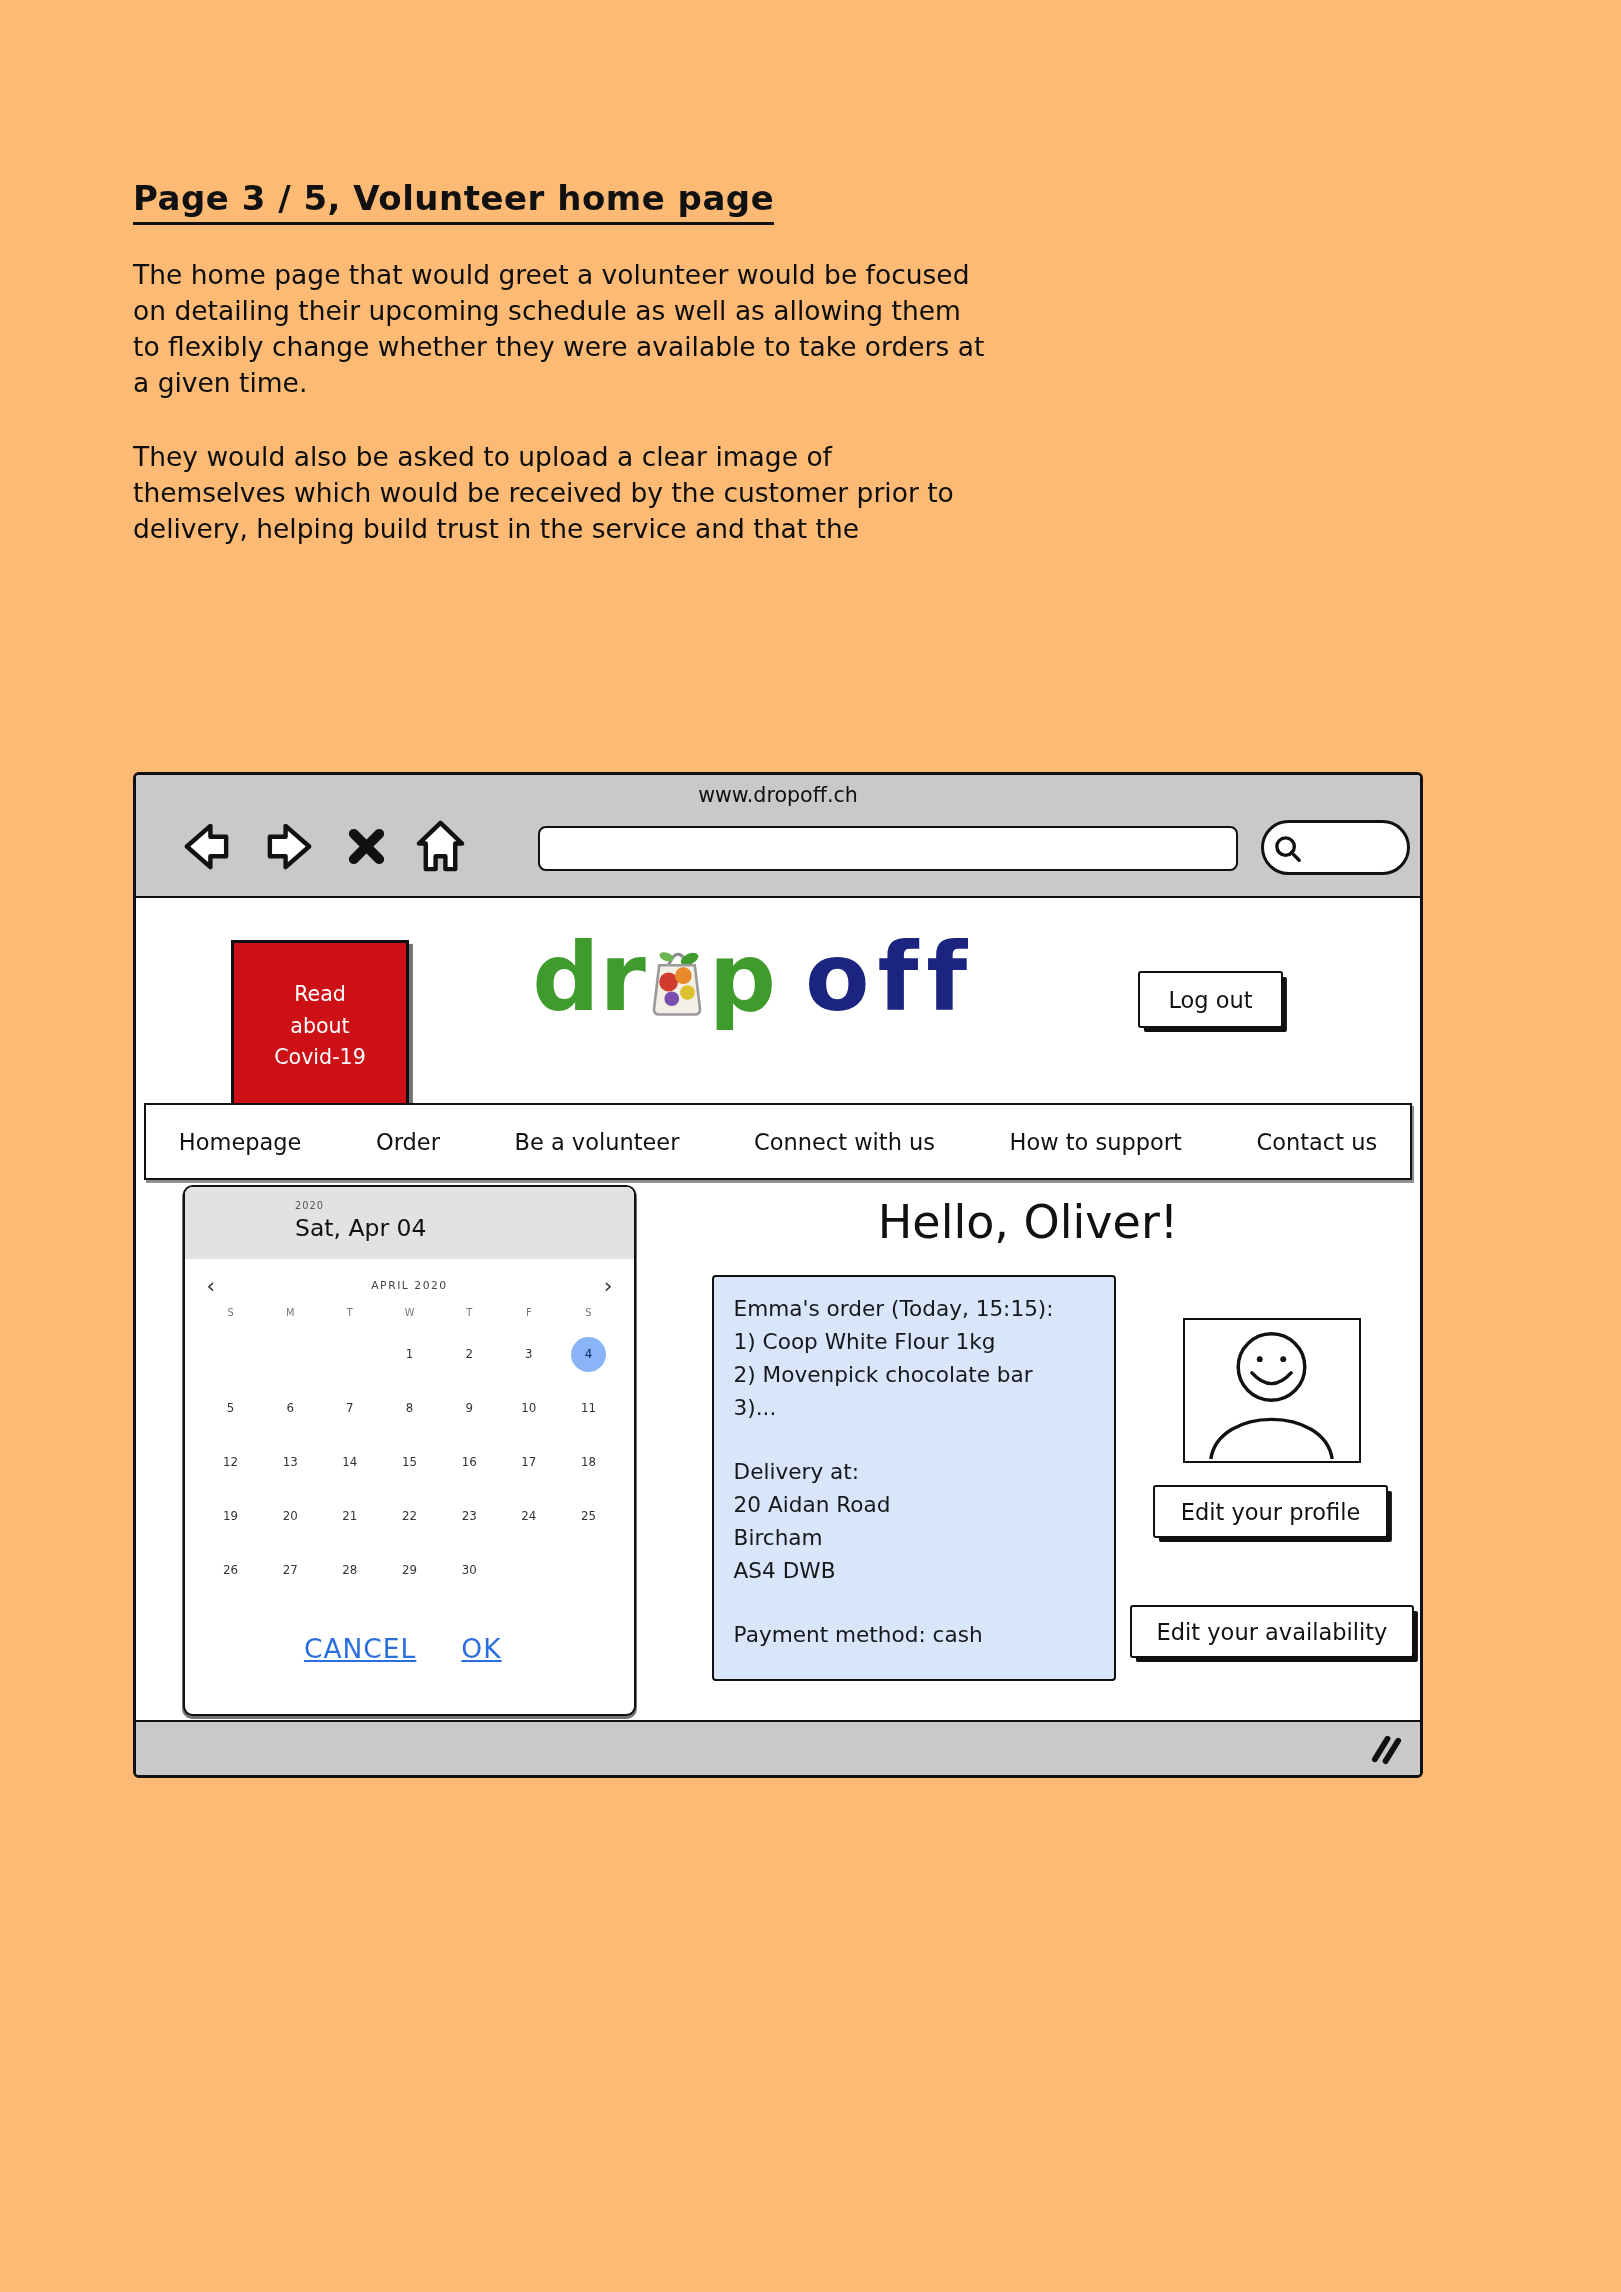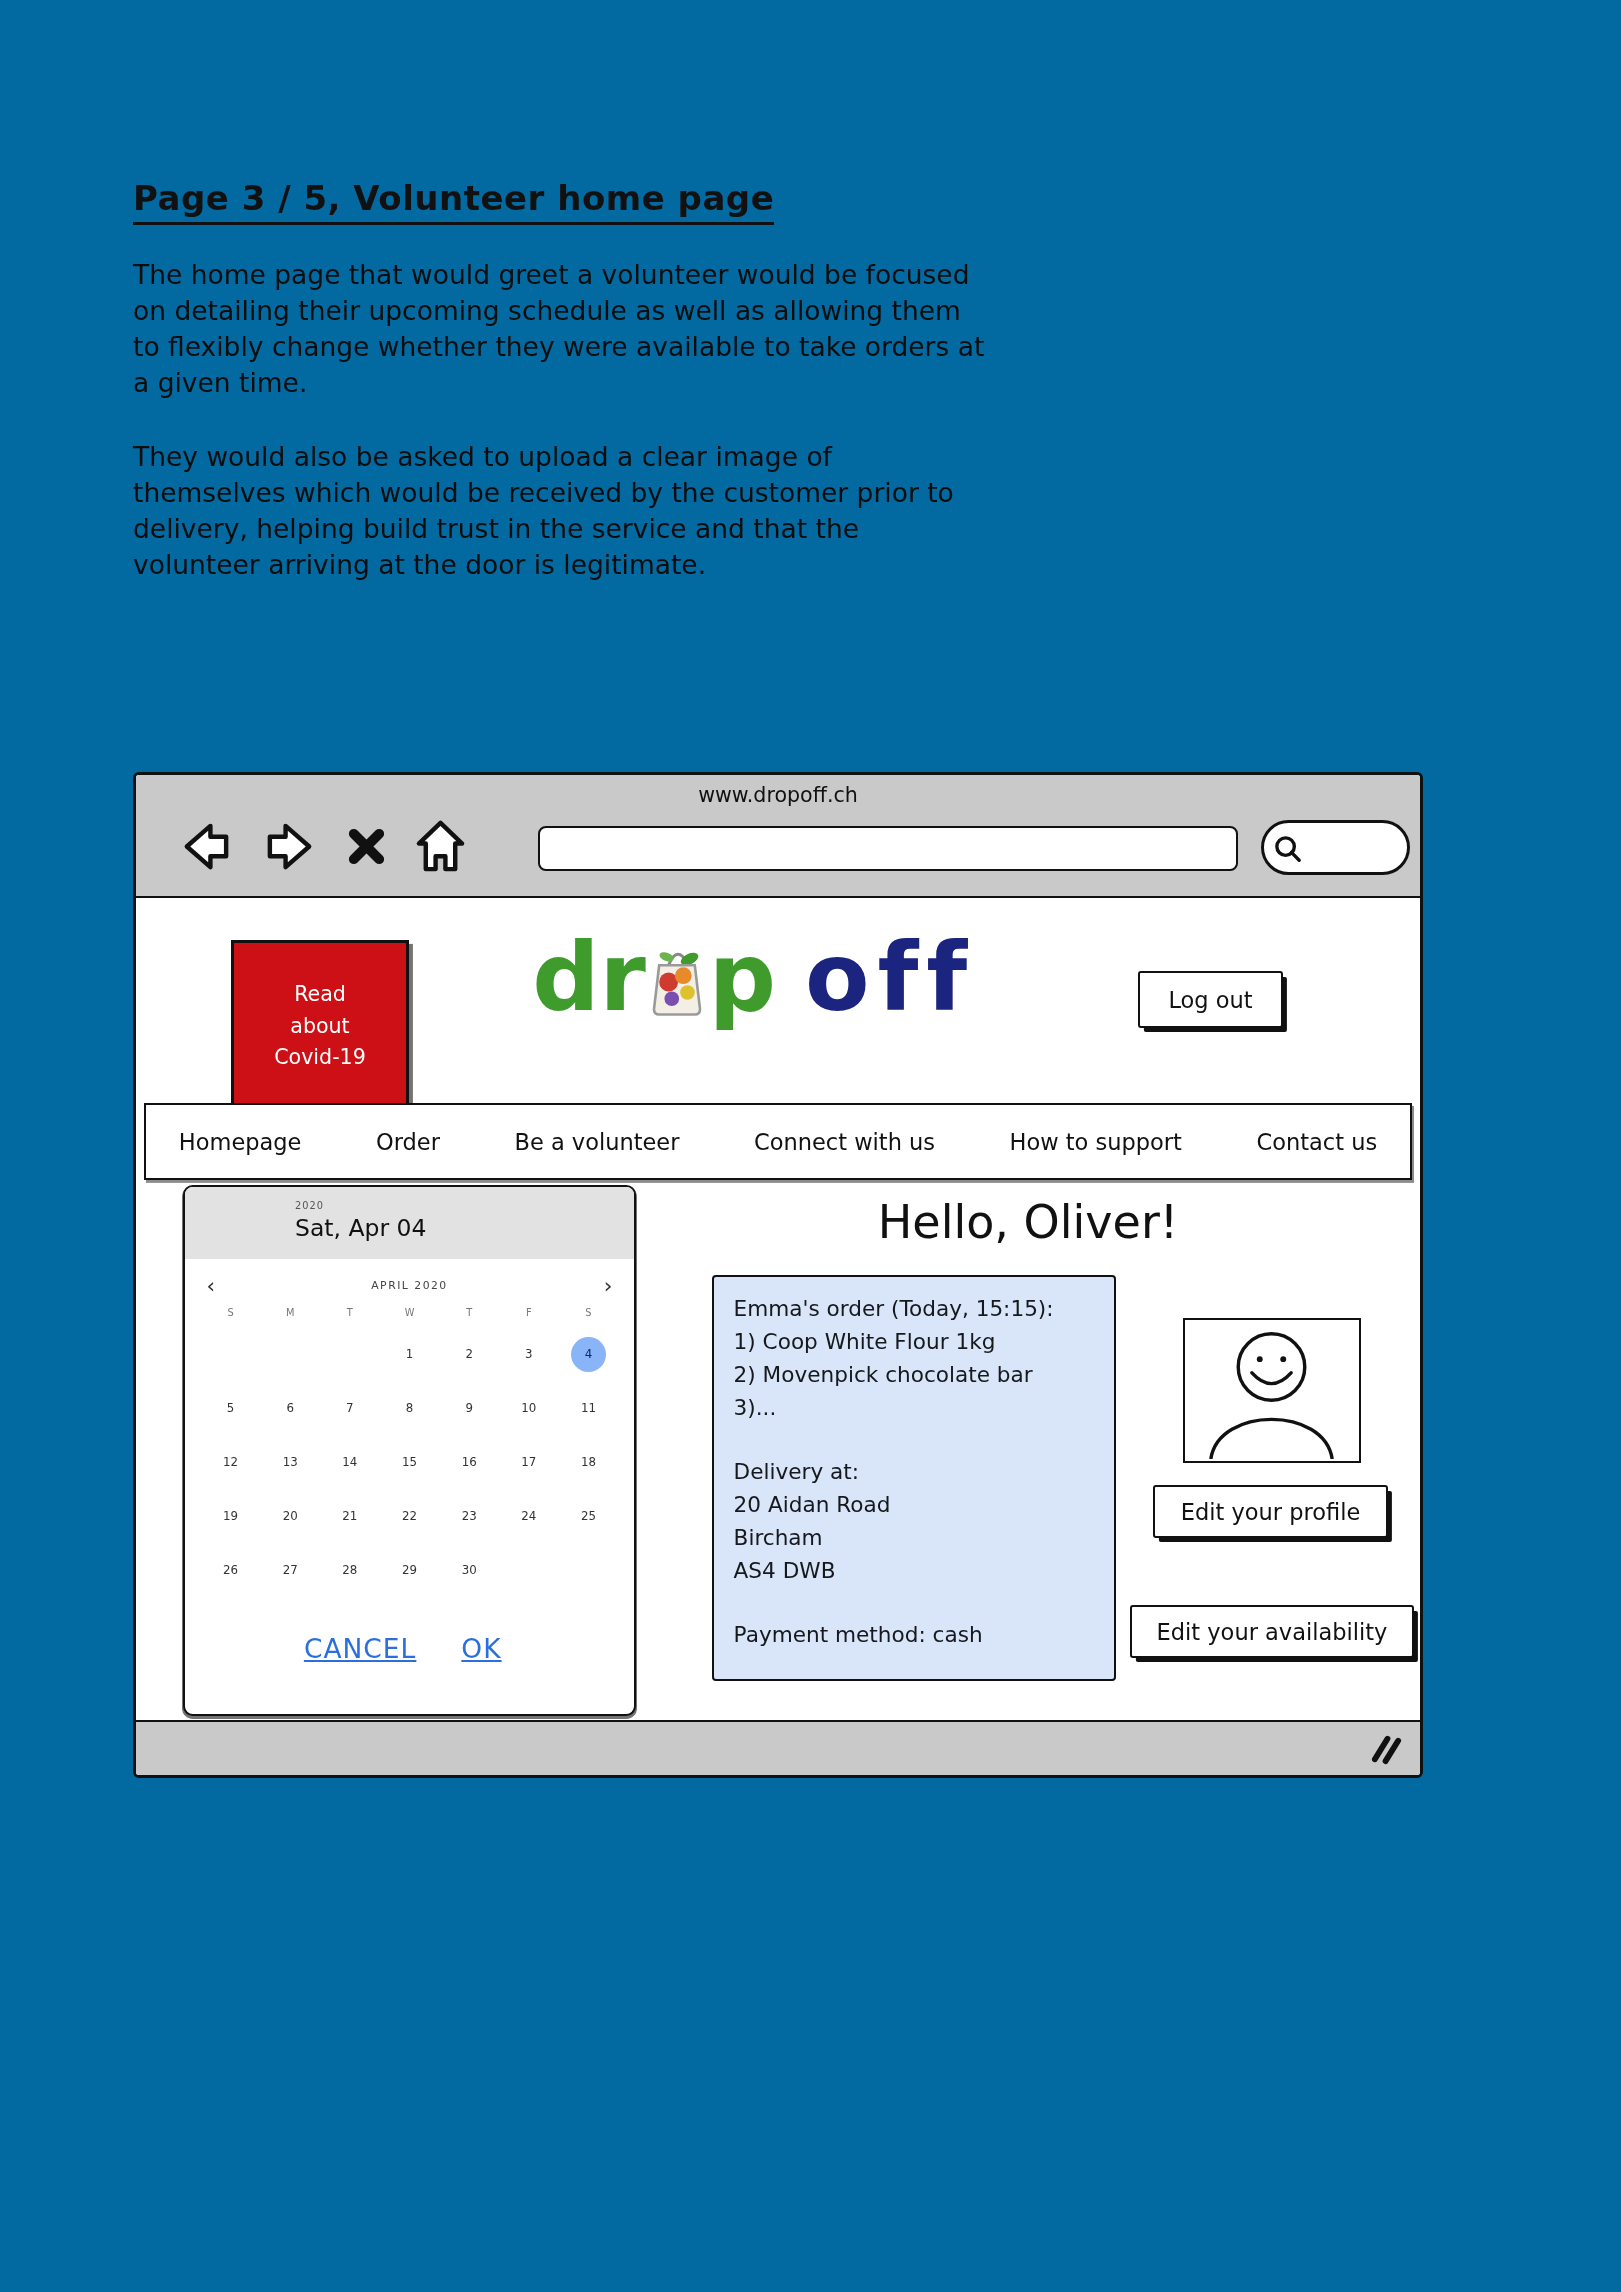--- a/index.html
+++ b/index.html
@@ -1,18 +1,18 @@
 <!DOCTYPE html>
 <html><head>
 <meta charset="utf-8">
 <style>
   * { margin:0; padding:0; box-sizing:border-box; }
   html,body { background:#ffffff; }
   body { font-family:"DejaVu Sans", sans-serif; color:#111; }
-  .canvas { position:relative; width:1621px; height:2293px; background:#0369a1; overflow:hidden; }
+  .canvas { position:relative; width:1621px; height:2293px; background:#fdba74; overflow:hidden; }
 
   
   .doc-heading { position:absolute; left:133px; top:178px; font-size:34px; font-weight:bold;
                  border-bottom:3.9px solid #111; padding-bottom:3.9px; letter-spacing:0.5px; }
   .para { position:absolute; left:133px; font-size:26.5px; line-height:36px; color:#0d0d0d; }
   .para .line { display:block; white-space:nowrap; }
   .para1 { top:257px; } .para2 { top:439px; }
 
   
   .window { position:absolute; left:133px; top:772px; width:1290px; height:1006px;
@@ -98,21 +98,20 @@
   <div class="para para1">
     <span class="line">The home page that would greet a volunteer would be focused</span>
     <span class="line">on detailing their upcoming schedule as well as allowing them</span>
     <span class="line">to flexibly change whether they were available to take orders at</span>
     <span class="line">a given time.</span>
   </div>
   <div class="para para2">
     <span class="line">They would also be asked to upload a clear image of</span>
     <span class="line">themselves which would be received by the customer prior to</span>
     <span class="line">delivery, helping build trust in the service and that the</span>
-    <span class="line">volunteer arriving at the door is legitimate.</span>
   </div>
 
   <div class="window">
 
     <div class="chrome">
       <div class="addr">www.dropoff.ch</div>
       <div class="nav-icons">
         <span>
           <svg width="61" height="57" viewBox="0 0 62 58">
               <path d="M36 8 L12 29 L36 50 L36 39 L52 39 L52 19 L36 19 Z" fill="#fff" stroke="#111" stroke-width="4.5" stroke-linejoin="round"></path>

